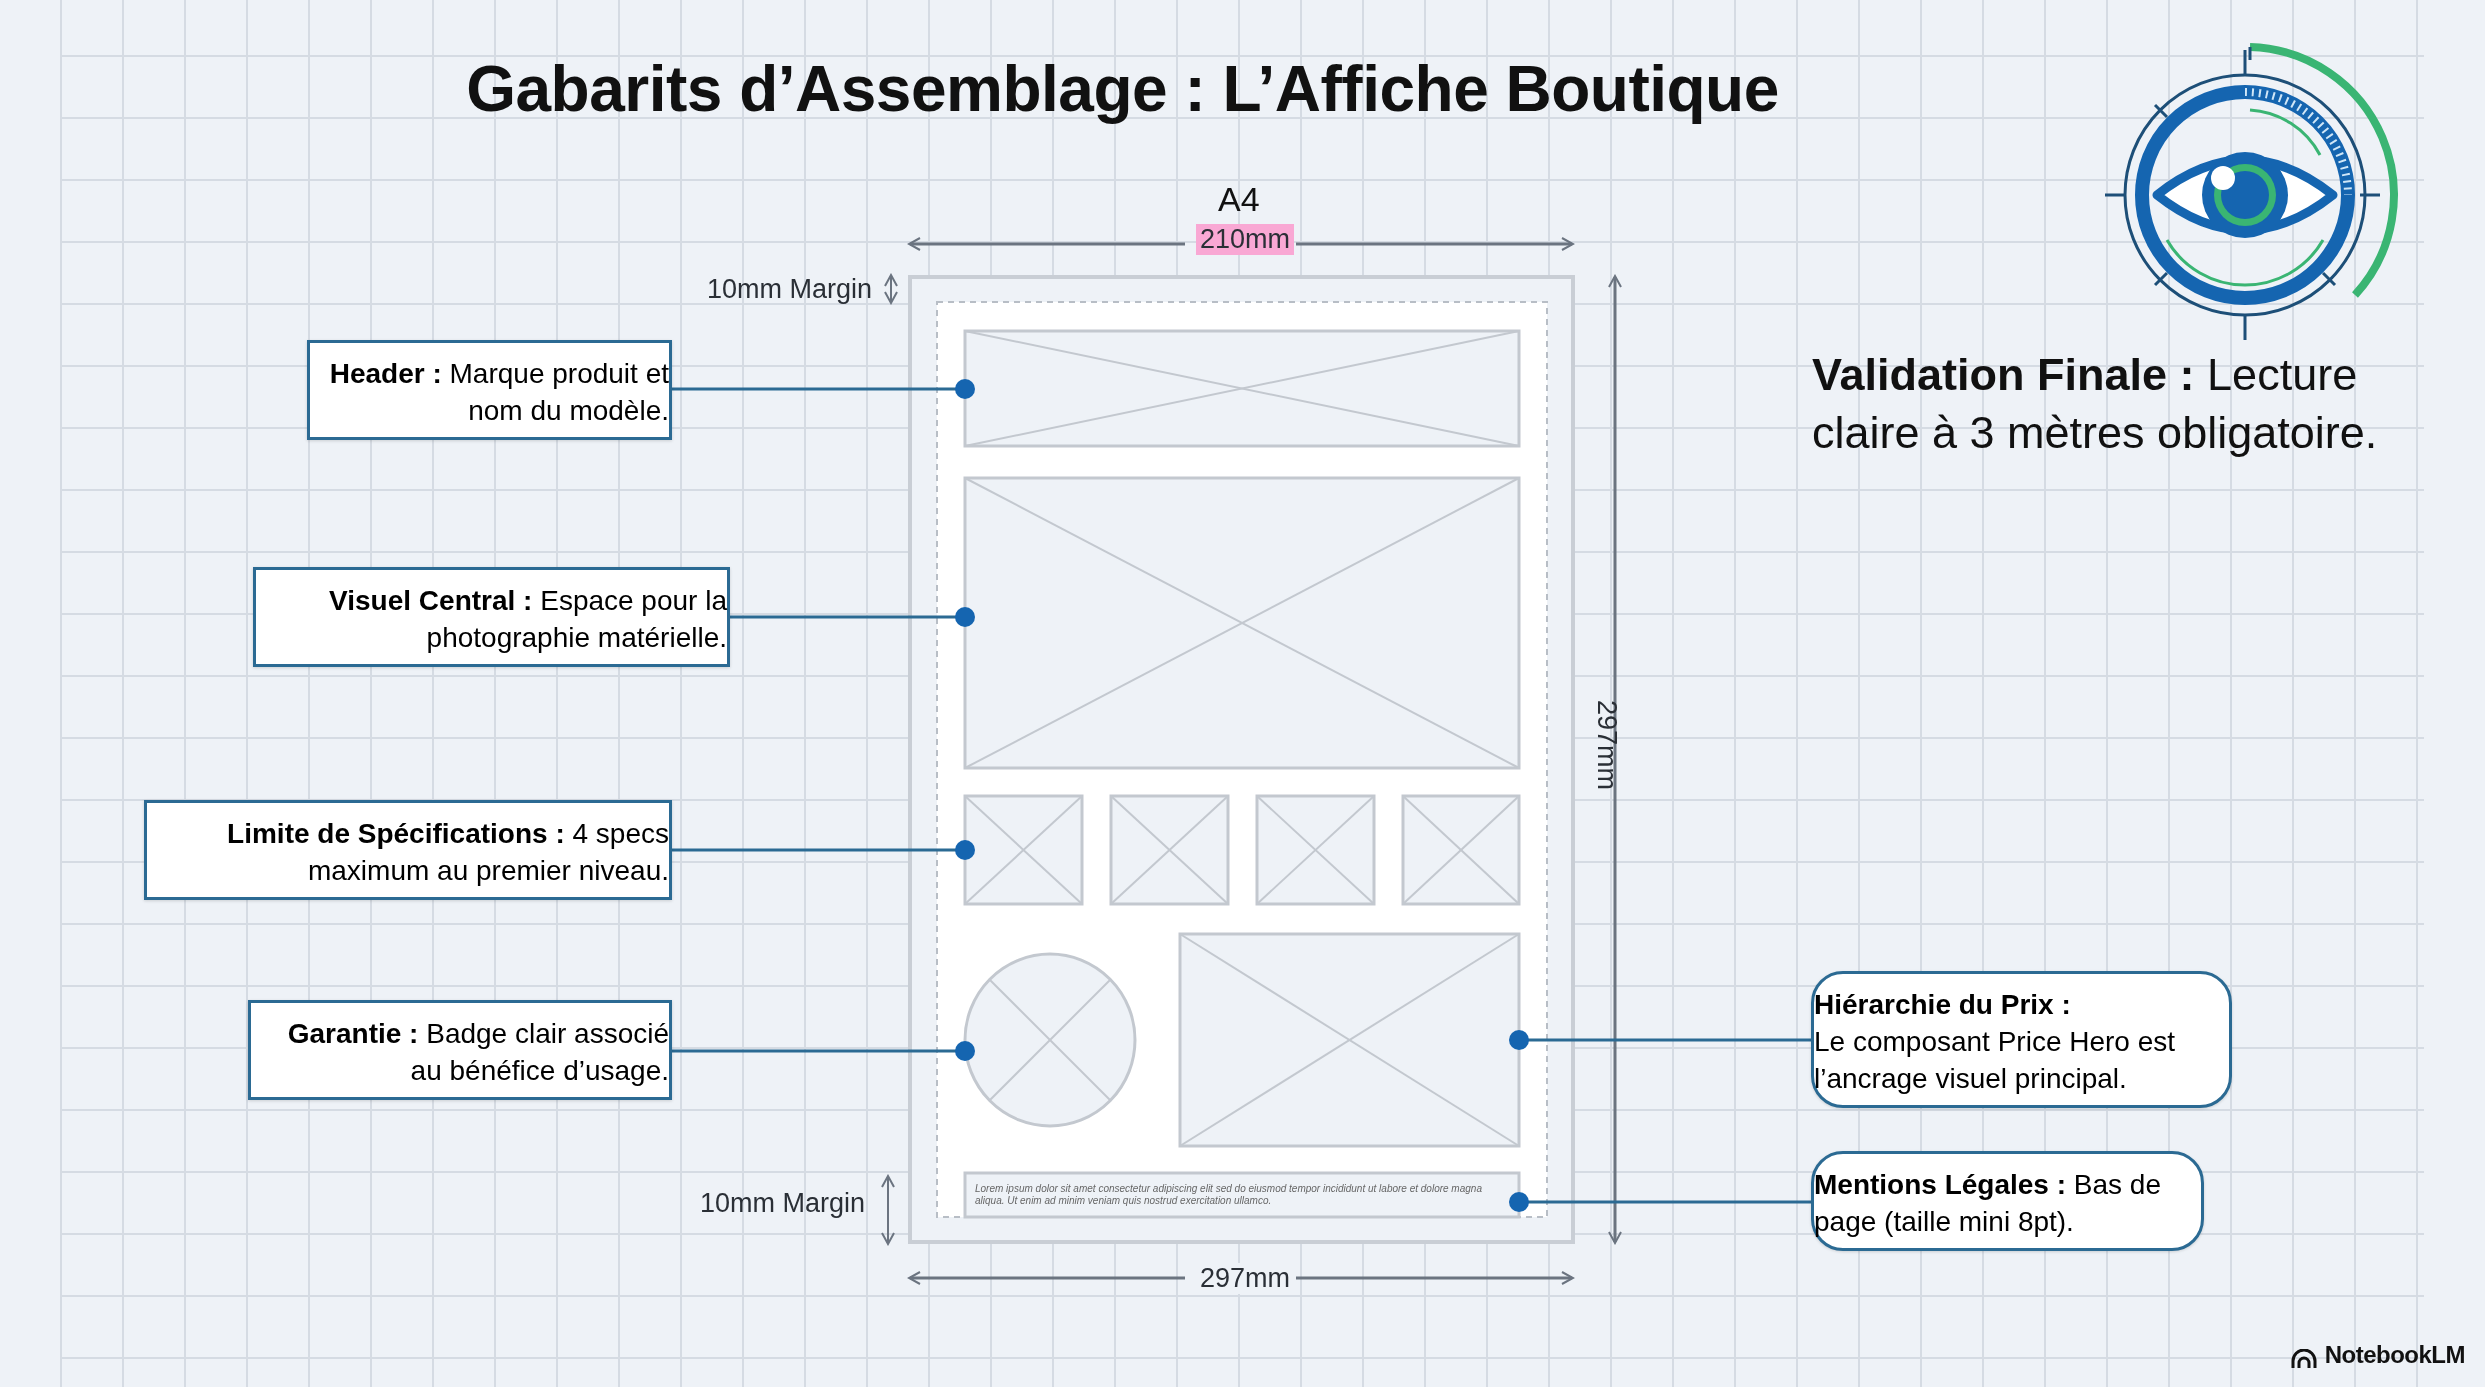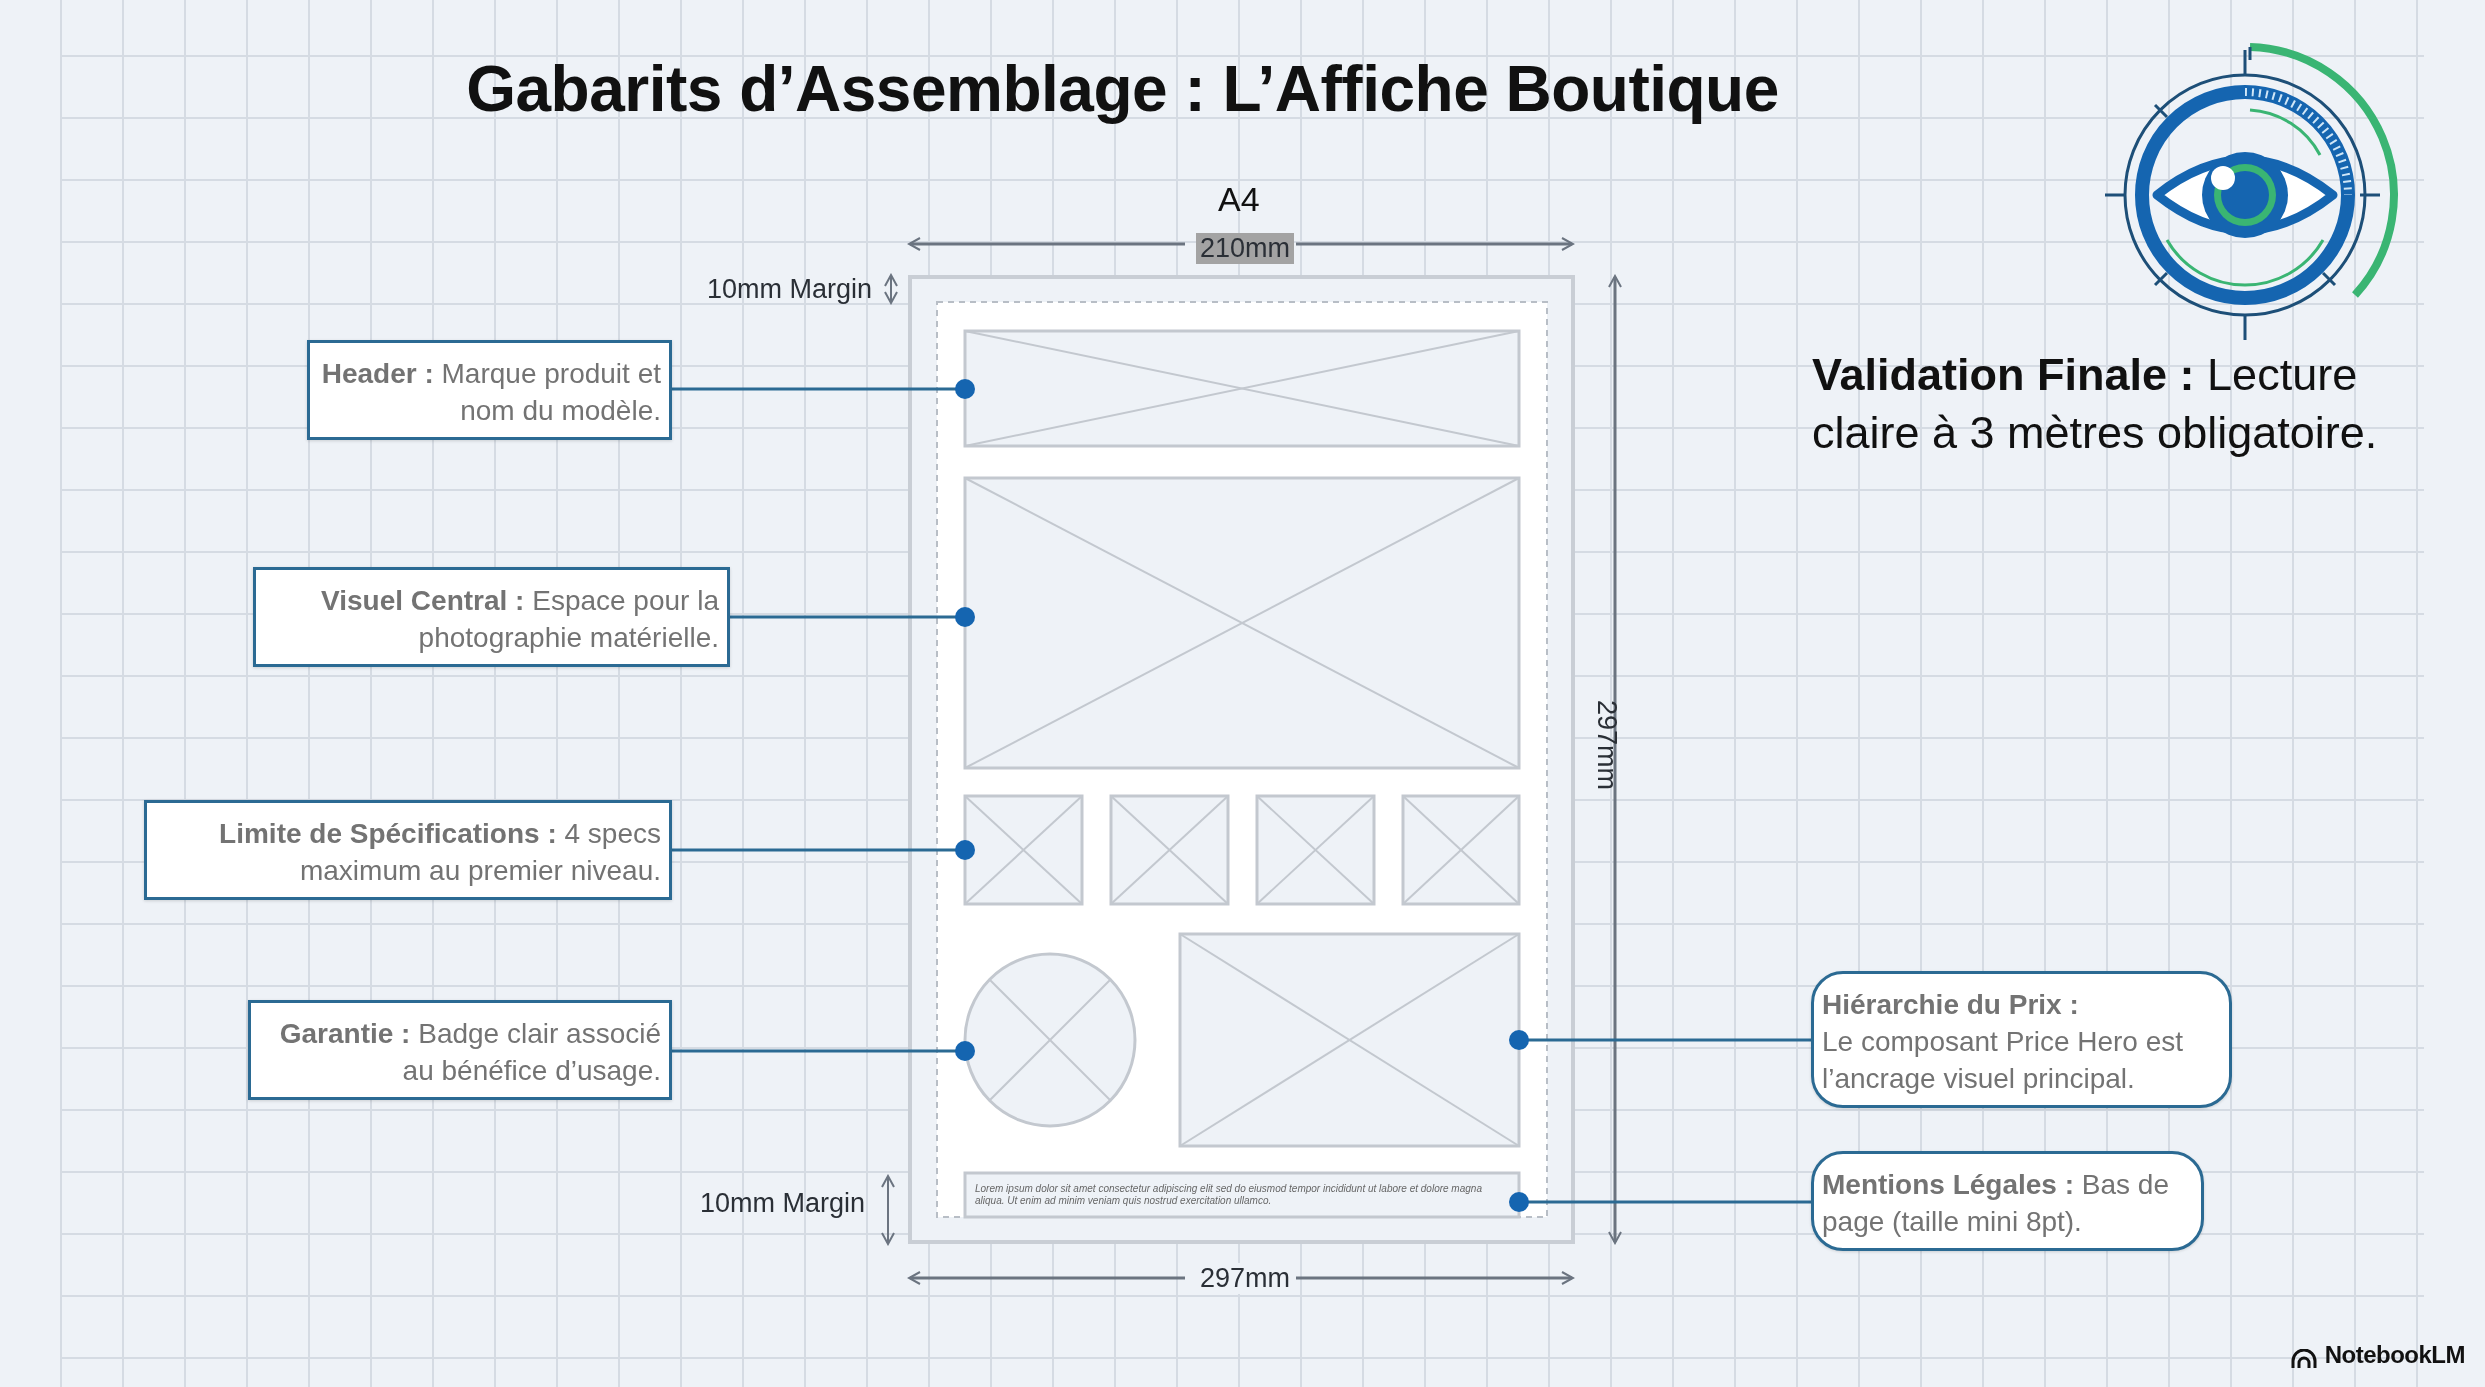--- a/index.html
+++ b/index.html
@@ -22,22 +22,22 @@
     font-size: 64px; font-weight: bold; letter-spacing: -0.5px; color: #111;
     padding-right: 240px; box-sizing: border-box;
   }
   .label {
     position: absolute; font-size: 27px; color: #2a2f36; white-space: nowrap;
   }
   .label-lg { font-size: 34px; color: #111; }
   .callout {
     position: absolute; background: #fff; border: 3px solid #2b6a93;
     box-shadow: 0 1px 3px rgba(0,0,0,0.15);
-    font-size: 28px; line-height: 37px; color: #737373;
-    padding: 12px 8px; box-sizing: border-box;
+    font-size: 28px; line-height: 37px; color: #000000;
+    padding: 12px 0; box-sizing: border-box;
   }
   .callout.left { text-align: right; }
   .callout.right { text-align: left; border-radius: 32px; }
   .callout b { font-weight: bold; }
   .validation {
     position: absolute; left: 1812px; top: 346px; font-size: 45px; line-height: 58px;
     color: #111; white-space: nowrap;
   }
   .validation b { font-weight: bold; }
   .vert-label {
@@ -185,21 +185,21 @@
     <path d="M -88 0 Q 0 -70 88 0 Q 0 70 -88 0 Z" fill="#ffffff" stroke="#1565b0" stroke-width="9" stroke-linejoin="round"></path>
 
     <circle cx="0" cy="0" r="43" fill="#1565b0"></circle>
     <circle cx="0" cy="0" r="31" fill="#3ab573"></circle>
     <circle cx="0" cy="0" r="24" fill="#1565b0"></circle>
     <circle cx="-22" cy="-17" r="12" fill="#ffffff"></circle>
   </g>
 </svg>
 
 <div class="label label-lg" style="left:1218px; top:180px;">A4</div>
-<div class="label" style="left:1196px; top:233px; background:#a3a3a3; padding:0 4px;">210mm</div>
+<div class="label" style="left:1196px; top:224px; background:#f9a8d4; padding:0 4px;">210mm</div>
 <div class="label" style="left:1196px; top:1263px; background:#eef2f7; padding:0 4px;">297mm</div>
 <div class="label" style="left:707px; top:274px;">10mm Margin</div>
 <div class="label" style="left:700px; top:1188px;">10mm Margin</div>
 <div class="vert-label">297mm</div>
 
 <div class="legal-text">Lorem ipsum dolor sit amet consectetur adipiscing elit sed do eiusmod tempor incididunt ut labore et dolore magna aliqua. Ut enim ad minim veniam quis nostrud exercitation ullamco.</div>
 
 <div class="callout left" style="left:307px; top:340px; width:365px; height:100px;">
   <b>Header :</b><span> Marque produit et nom du modèle.</span>
 </div>

